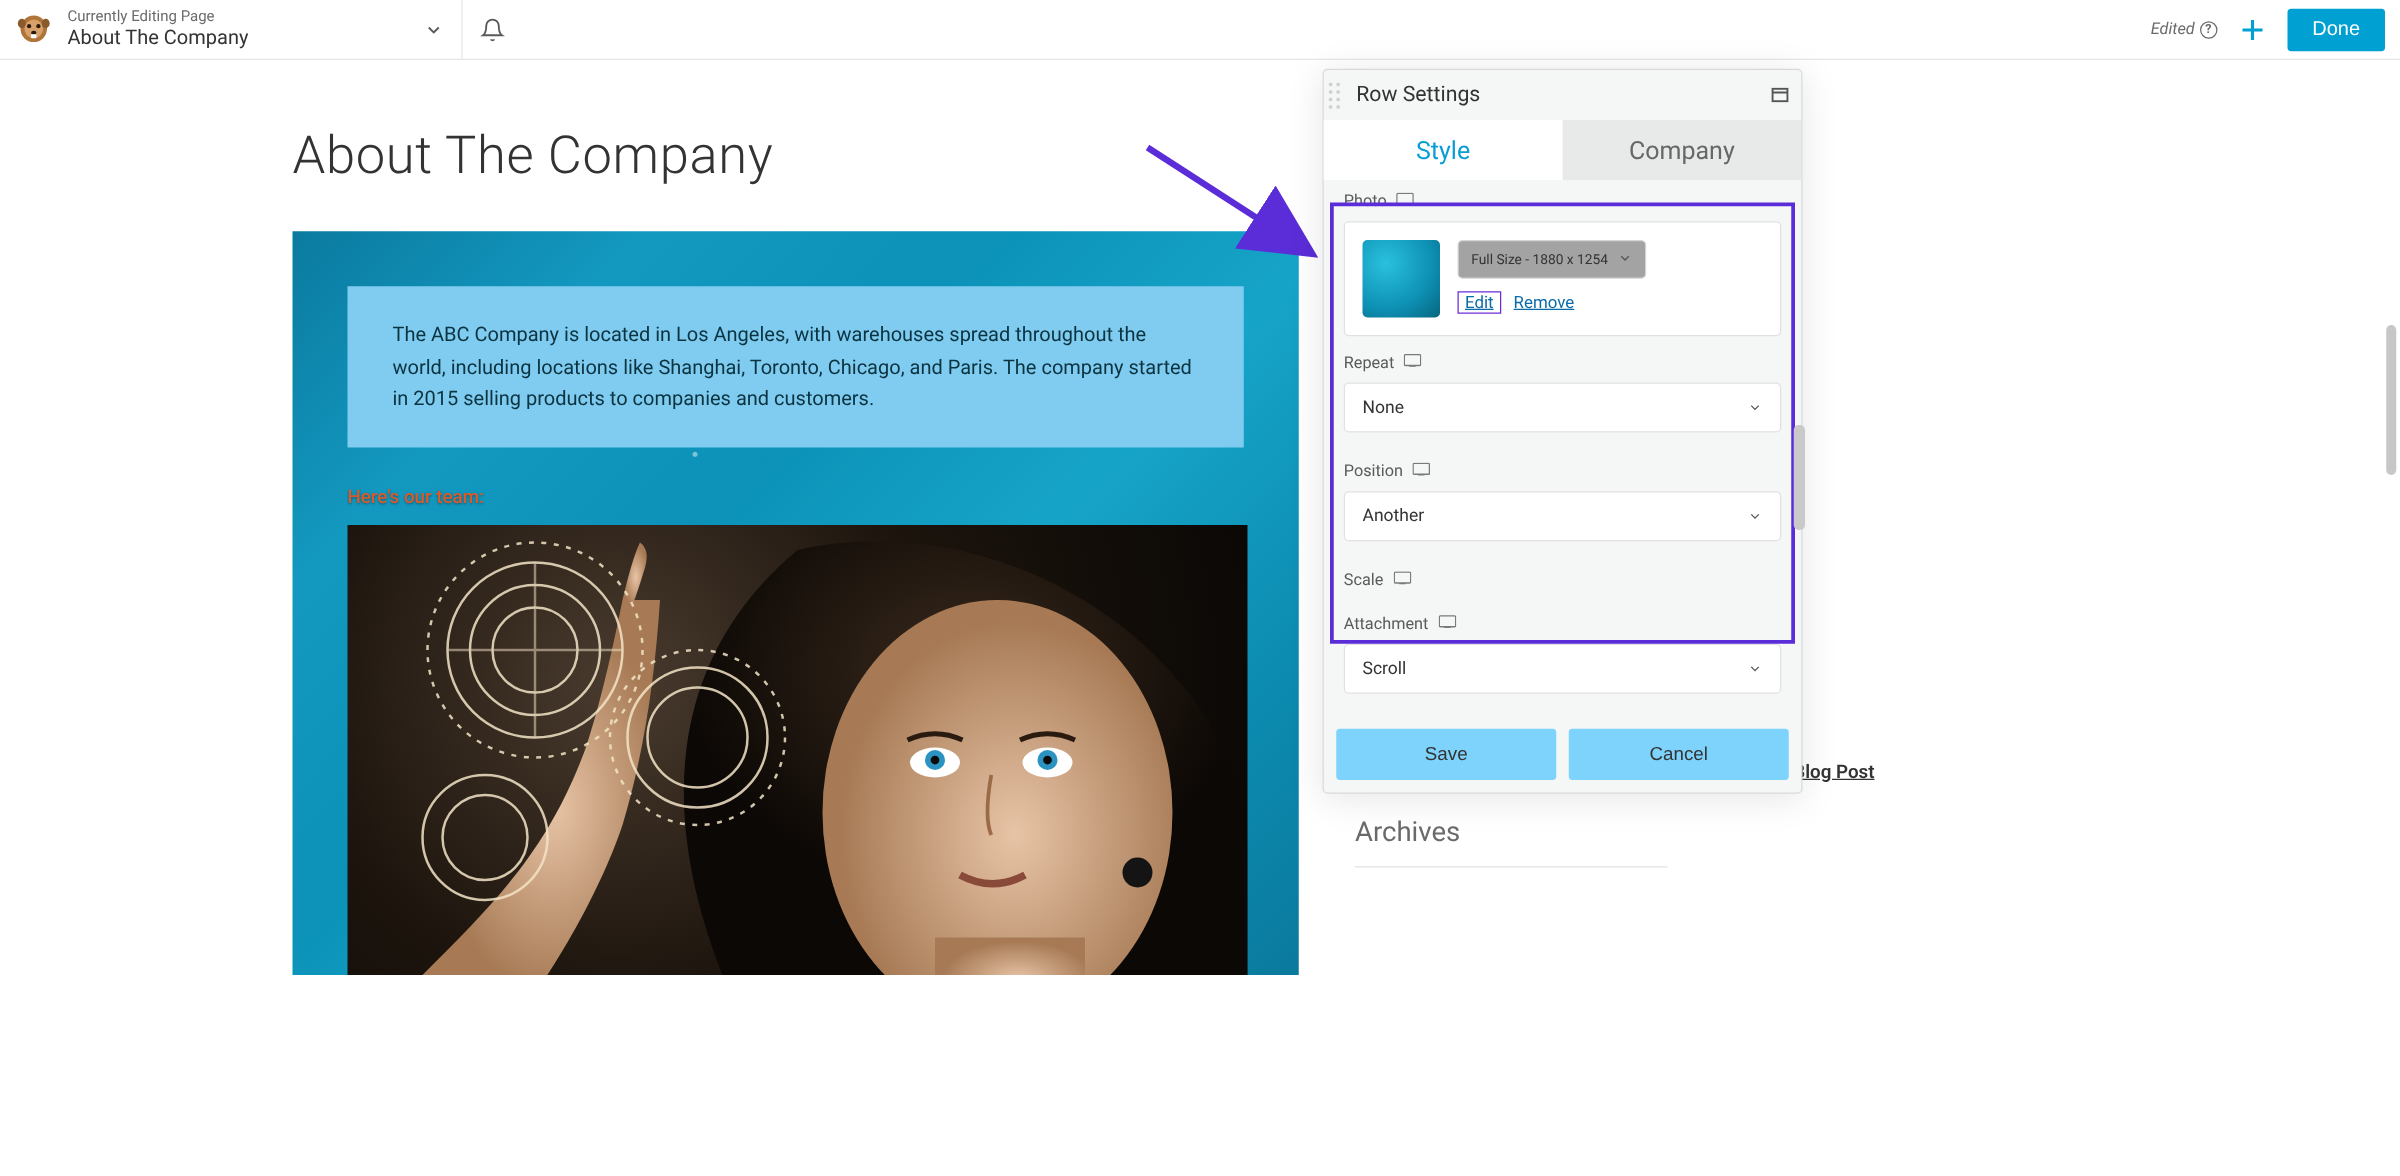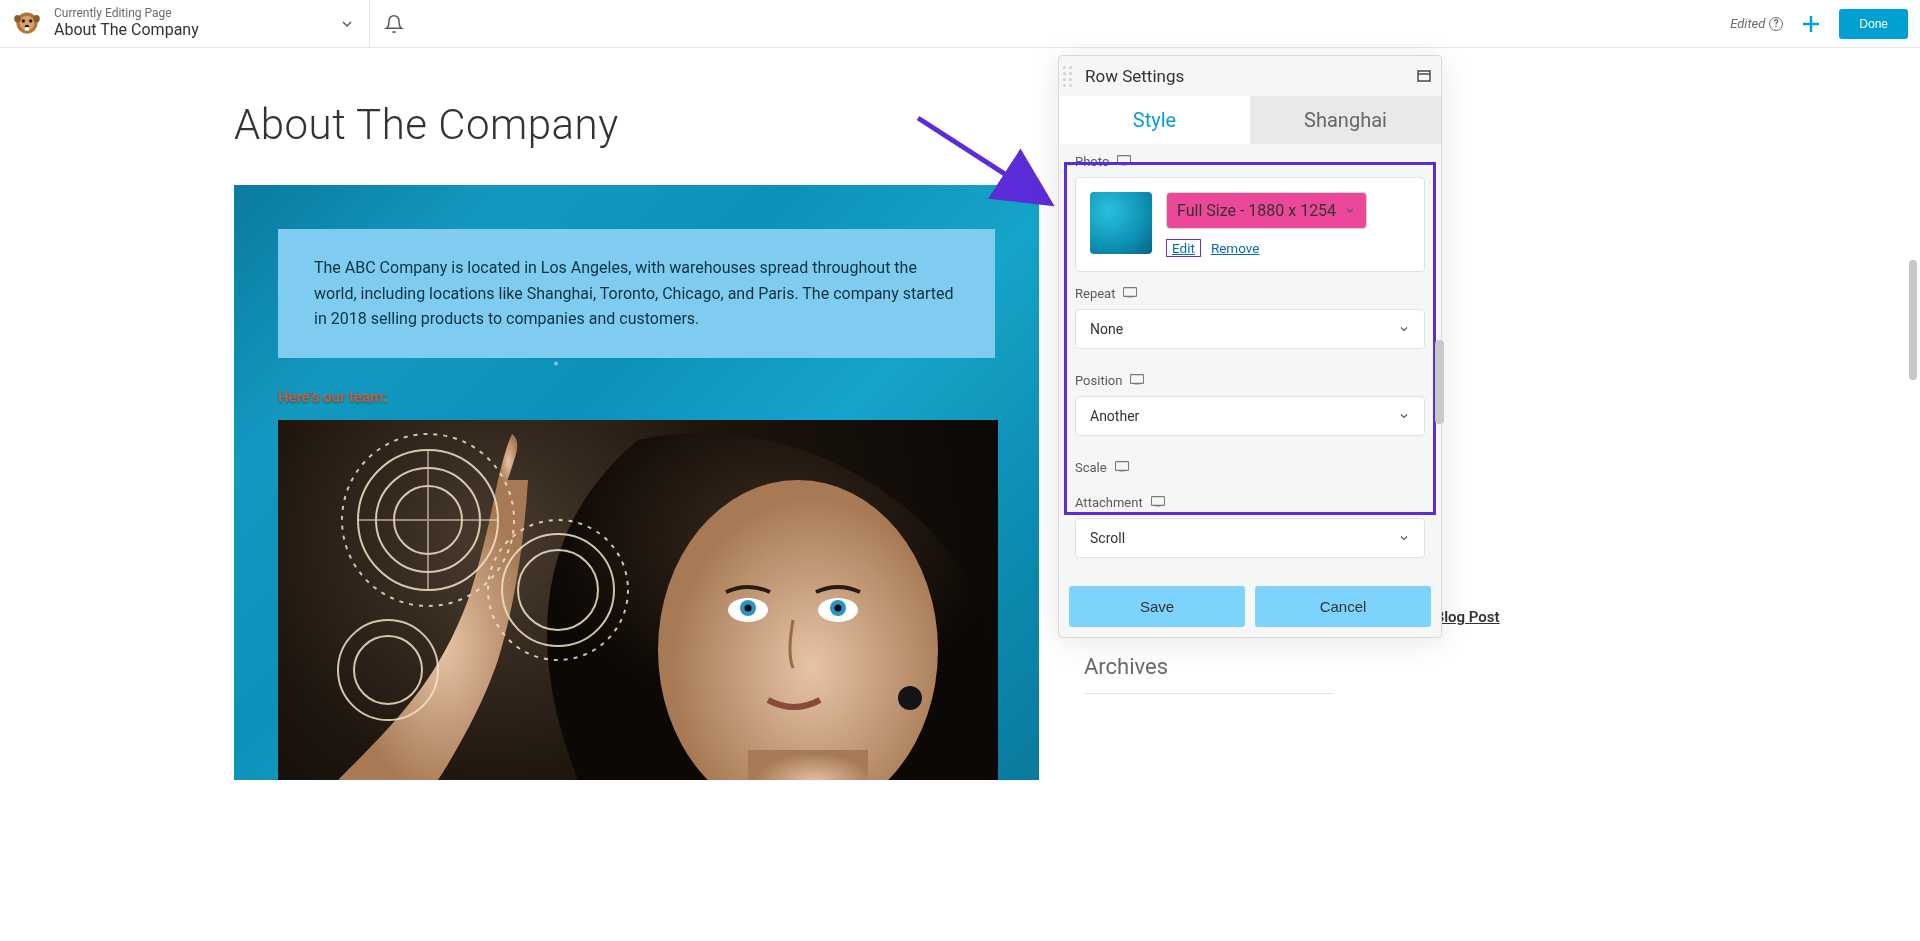--- a/index.html
+++ b/index.html
@@ -13,21 +13,21 @@
     .tb-small { font-size: 12px; color: #6b6b6b; }
     .tb-page { font-size: 16px; color: #333; font-weight: 400; }
     .tb-chevron { margin-left: 130px; color: #595959; cursor: pointer; display:flex; align-items:center; }
     .tb-divider { width: 1px; background: #e6e6e6; margin: 0 14px; }
     .tb-bell { color: #595959; display:flex; align-items:center; cursor:pointer; }
     .tb-spacer { flex: 1; }
     .tb-right { display: flex; align-items: center; gap: 16px; }
     .edited { font-style: italic; color: #6b6b6b; font-size: 13px; display:flex; align-items:center; gap:4px; }
     .help-circle { width:14px; height:14px; border:1.5px solid #6b6b6b; border-radius:50%; display:inline-flex; align-items:center; justify-content:center; font-size:10px; font-weight:700; color:#6b6b6b; font-style: normal; }
     .add-btn { color: #00a0d2; cursor: pointer; display:flex; align-items:center; }
-    .done-btn { background:#00a0d2; color:#fff; border:none; padding:8px 20px; font-size:12px; border-radius:3px; cursor:pointer; font-weight:500; }
+    .done-btn { background:#00a0d2; color:#fff; border:none; padding:8px 20px; font-size:16px; border-radius:3px; cursor:pointer; font-weight:500; }
 
     
     .canvas { position: relative; width: 1555px; margin: 0; padding-top: 52px; }
     .page-heading { font-size: 42px; font-weight: 300; color: #333; margin-left: 234px; margin-bottom: 36px; letter-spacing: 0.5px; }
     .hero-row { margin-left: 234px; width: 805px; padding: 44px 44px 0 44px; background: linear-gradient(135deg, #0b7aa0 0%, #1398bf 20%, #0c92b8 40%, #16a4c8 60%, #0d8db2 80%, #0a7a9e 100%); position: relative; }
     .hero-row::before { content:""; position:absolute; inset:0; background:
        radial-gradient(circle at 12% 18%, rgba(255,255,255,.55) 0 2px, transparent 3px),
        radial-gradient(circle at 78% 8%,  rgba(255,255,255,.5)  0 2px, transparent 3px),
        radial-gradient(circle at 40% 30%, rgba(255,255,255,.45) 0 1.5px, transparent 2.5px),
        radial-gradient(circle at 90% 40%, rgba(255,255,255,.4)  0 2px, transparent 3px),
@@ -61,21 +61,21 @@
     .tab.active { background:#fff; color:#0a9dd6; }
     .panel-body { padding: 0 0 4px 0; position:relative; }
 
     .field-block { padding: 10px 16px 14px 16px; }
     .field-label-row { display:flex; align-items:center; gap:8px; font-size:13px; color:#5a5a5a; margin-bottom:8px; }
     .resp-icon { width:14px; height:11px; display:inline-block; }
 
     .photo-card { background:#fff; border:1px solid #e1e1e1; border-radius:4px; padding:14px; display:flex; gap:14px; align-items:flex-start; }
     .thumb { width:62px; height:62px; border-radius:4px; background: radial-gradient(circle at 30% 30%, #2ac0de 0%, #0d90b4 60%, #07657f 100%); }
     .photo-right { display:flex; flex-direction:column; gap:10px; }
-    .size-select { border:1px solid #d5d5d5; border-radius:4px; padding:8px 30px 8px 10px; font-size:16px; background:#ec4899; color:#333; position:relative;}
+    .size-select { border:1px solid #d5d5d5; border-radius:4px; padding:8px 30px 8px 10px; font-size:11px; background:#a3a3a3; color:#333; position:relative;}
     .sel-caret { position:absolute; right:10px; top:50%; transform:translateY(-50%); }
     .edit-remove { display:flex; align-items:center; gap:10px; font-size:13.5px;}
     .edit-link { color:#0a6ca8; text-decoration:underline; padding:0 5px; border:1.5px solid #6d2dd8; cursor:pointer;}
     .remove-link { color:#0a6ca8; text-decoration:underline; cursor:pointer; }
 
     .select { background:#fff; border:1px solid #e1e1e1; border-radius:4px; padding:11px 14px; font-size:14px; color:#333; display:flex; justify-content:space-between; align-items:center; cursor:pointer; }
 
     .highlight-box { position:absolute; border:3px solid #5b2dd8; pointer-events:none; }
 
     .panel-footer { display:flex; gap:10px; padding: 10px; }
@@ -133,21 +133,21 @@
         </svg>
     </span>
     <button class="done-btn">Done</button>
   </div>
 </div>
 
 <div class="canvas">
   <h1 class="page-heading">About The Company</h1>
 
   <div class="hero-row">
-    <div class="intro-box">The ABC Company is located in Los Angeles, with warehouses spread throughout the world, including locations like Shanghai, Toronto, Chicago, and Paris. The company started in 2018 selling products to companies and customers.</div>
+    <div class="intro-box">The ABC Company is located in Los Angeles, with warehouses spread throughout the world, including locations like Shanghai, Toronto, Chicago, and Paris. The company started in 2015 selling products to companies and customers.</div>
     <div class="team-label">Here's our team:</div>
     <div class="team-figure">
       <svg viewBox="0 0 720 360" preserveAspectRatio="xMidYMid slice">
         <defs>
           <radialGradient id="skin" cx="55%" cy="55%">
               <stop offset="0%" stop-color="#e7c4a6"></stop>
               <stop offset="100%" stop-color="#a77a55"></stop>
             </radialGradient>
           <radialGradient id="hair" cx="50%" cy="30%">
               <stop offset="0%" stop-color="#3a2a1d"></stop>
@@ -249,21 +249,21 @@
     <span class="panel-ctrl">
       <svg width="14" height="12" viewBox="0 0 14 12" fill="none" stroke="currentColor" stroke-width="1.6">
           <rect x="1" y="1" width="12" height="10"></rect>
           <line x1="1" y1="4" x2="13" y2="4"></line>
         </svg>
     </span>
   </div>
 
   <div class="panel-tabs">
     <div class="tab active">Style</div>
-    <div class="tab">Shanghai</div>
+    <div class="tab">Company</div>
   </div>
 
   <div class="panel-body">
 
     <div class="field-block" style="padding-bottom:4px;">
       <div class="field-label-row">
         <span>Photo</span>
         <span>
           <svg class="resp-icon" viewBox="0 0 16 12" fill="none" stroke="#7a7a7a" stroke-width="1.3">
               <rect x="0.5" y="0.5" width="15" height="10" rx="1"></rect>

